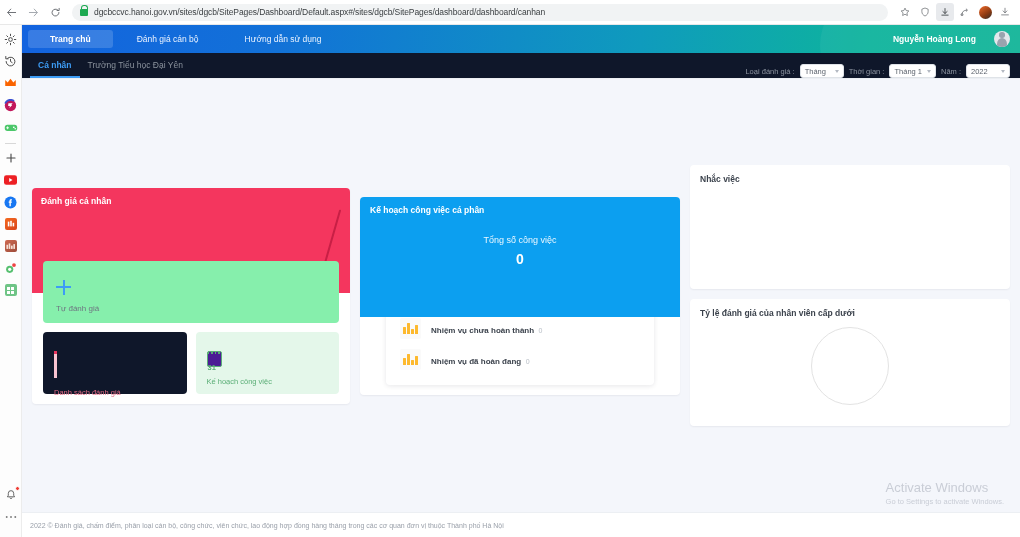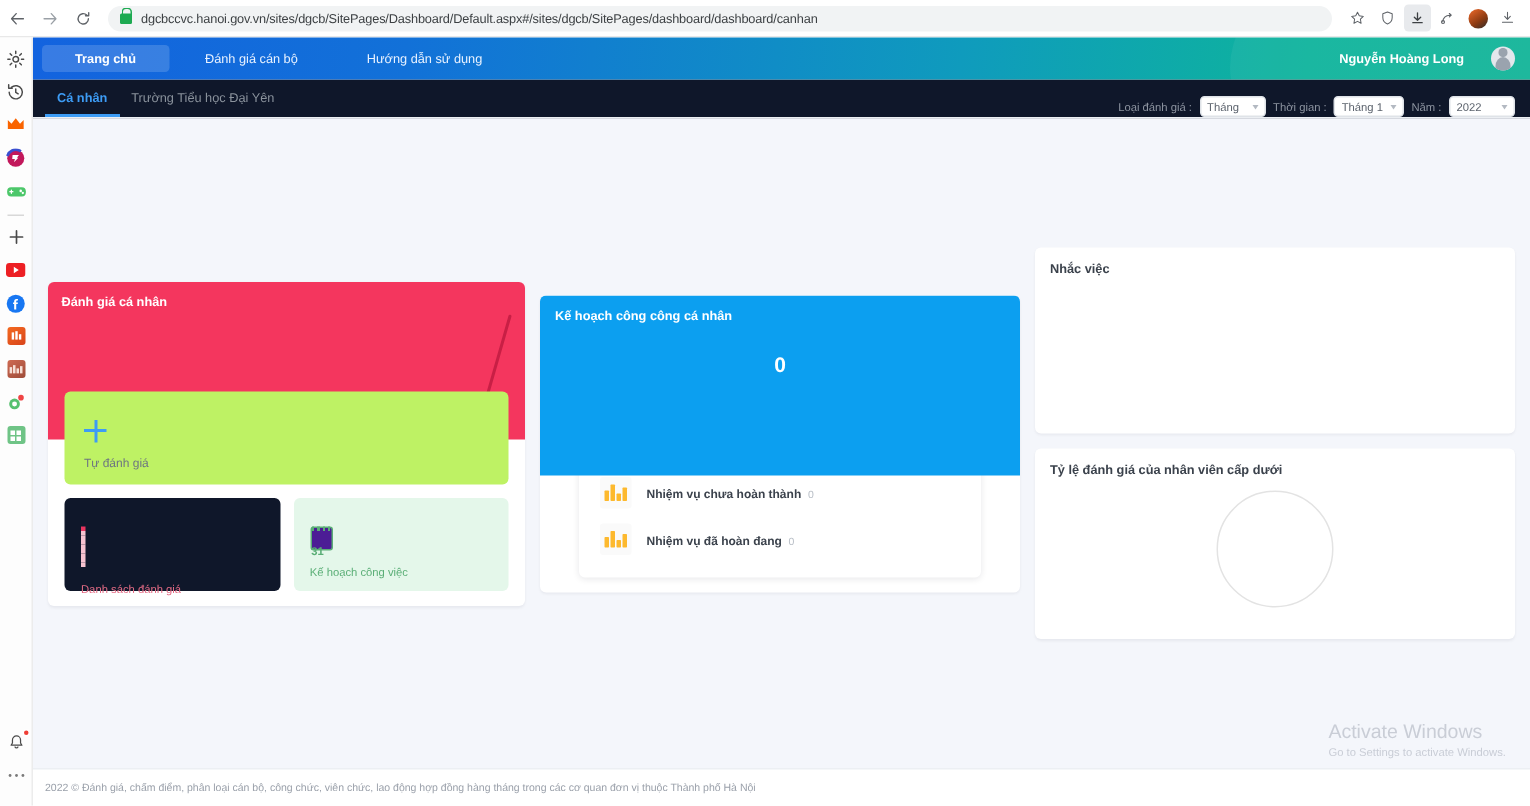--- a/index.html
+++ b/index.html
@@ -210,21 +210,21 @@
   .streak {
     position: absolute;
     width: 2px; height: 96px;
     background: #c81f45;
     right: 22px; top: 20px;
     transform: rotate(16deg);
     border-radius: 2px;
   }
   .tile-wide {
     margin: -32px 11px 0;
-    background: #bef264;
+    background: #86efac;
     border-radius: 4px;
     height: 62px;
     padding: 10px 0 4px 13px;
     position: relative;
   }
   .plus {
     width: 15px; height: 15px; position: relative;
   }
   .plus:before, .plus:after {
     content:""; position: absolute; background: #3d9cf5;
@@ -561,22 +561,23 @@
             </span>
             <span>Kế hoạch công việc</span>
           </div>
         </div>
       </div>
     </div>
 
     <div class="col col-b">
       <div class="card-blue">
         <div class="blue-head">
-          <h3>Kế hoạch công công cá nhân</h3>
+          <h3>Kế hoạch công việc cá phân</h3>
           <div class="blue-total">
+            <div class="t1">Tổng số công việc</div>
             <div class="t2">0</div>
           </div>
         </div>
         <div class="task-panel">
           <div class="task-row">
             <span class="bars">
                 <b style="height:7px"></b>
                 <b style="height:11px"></b>
                 <b style="height:5px"></b>
                 <b style="height:9px"></b>

